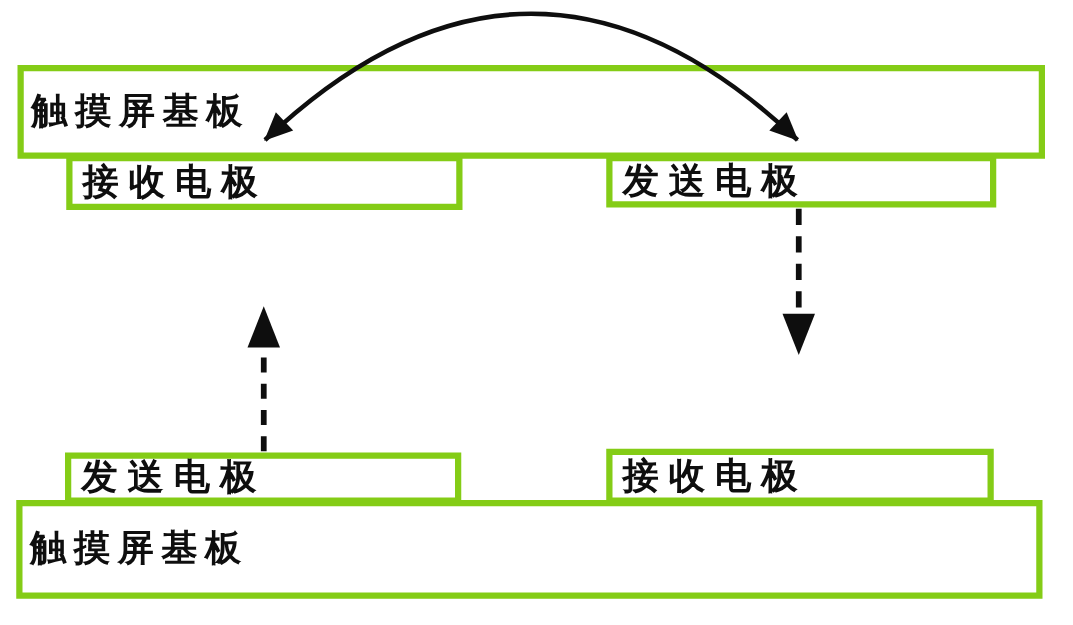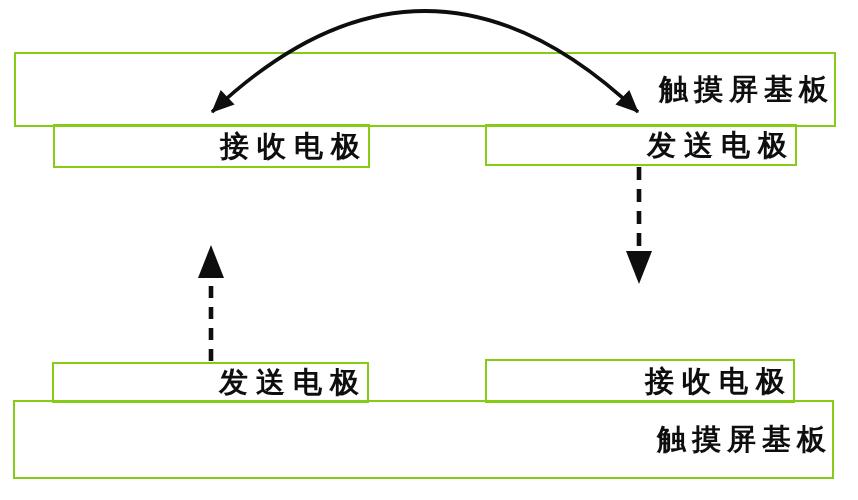--- a/index.html
+++ b/index.html
@@ -7,24 +7,24 @@
     position: relative;
     width: 858px;
     height: 500px;
     background: #ffffff;
     overflow: hidden;
     font-family: "Liberation Sans", sans-serif;
   }
   .box {
     position: absolute;
     box-sizing: border-box;
-    border: 2px solid #84cc16;
+    border: 5px solid #84cc16;
     display: flex;
     align-items: center;
-    justify-content: flex-end;
+    justify-content: flex-start;
     background: transparent;
     z-index: 1;
   }
   .label {
     color: #0e0e0e;
     font-size: 29px;
     font-weight: 700;
     letter-spacing: 8px;
     padding-left: 8px;   
     white-space: nowrap;

